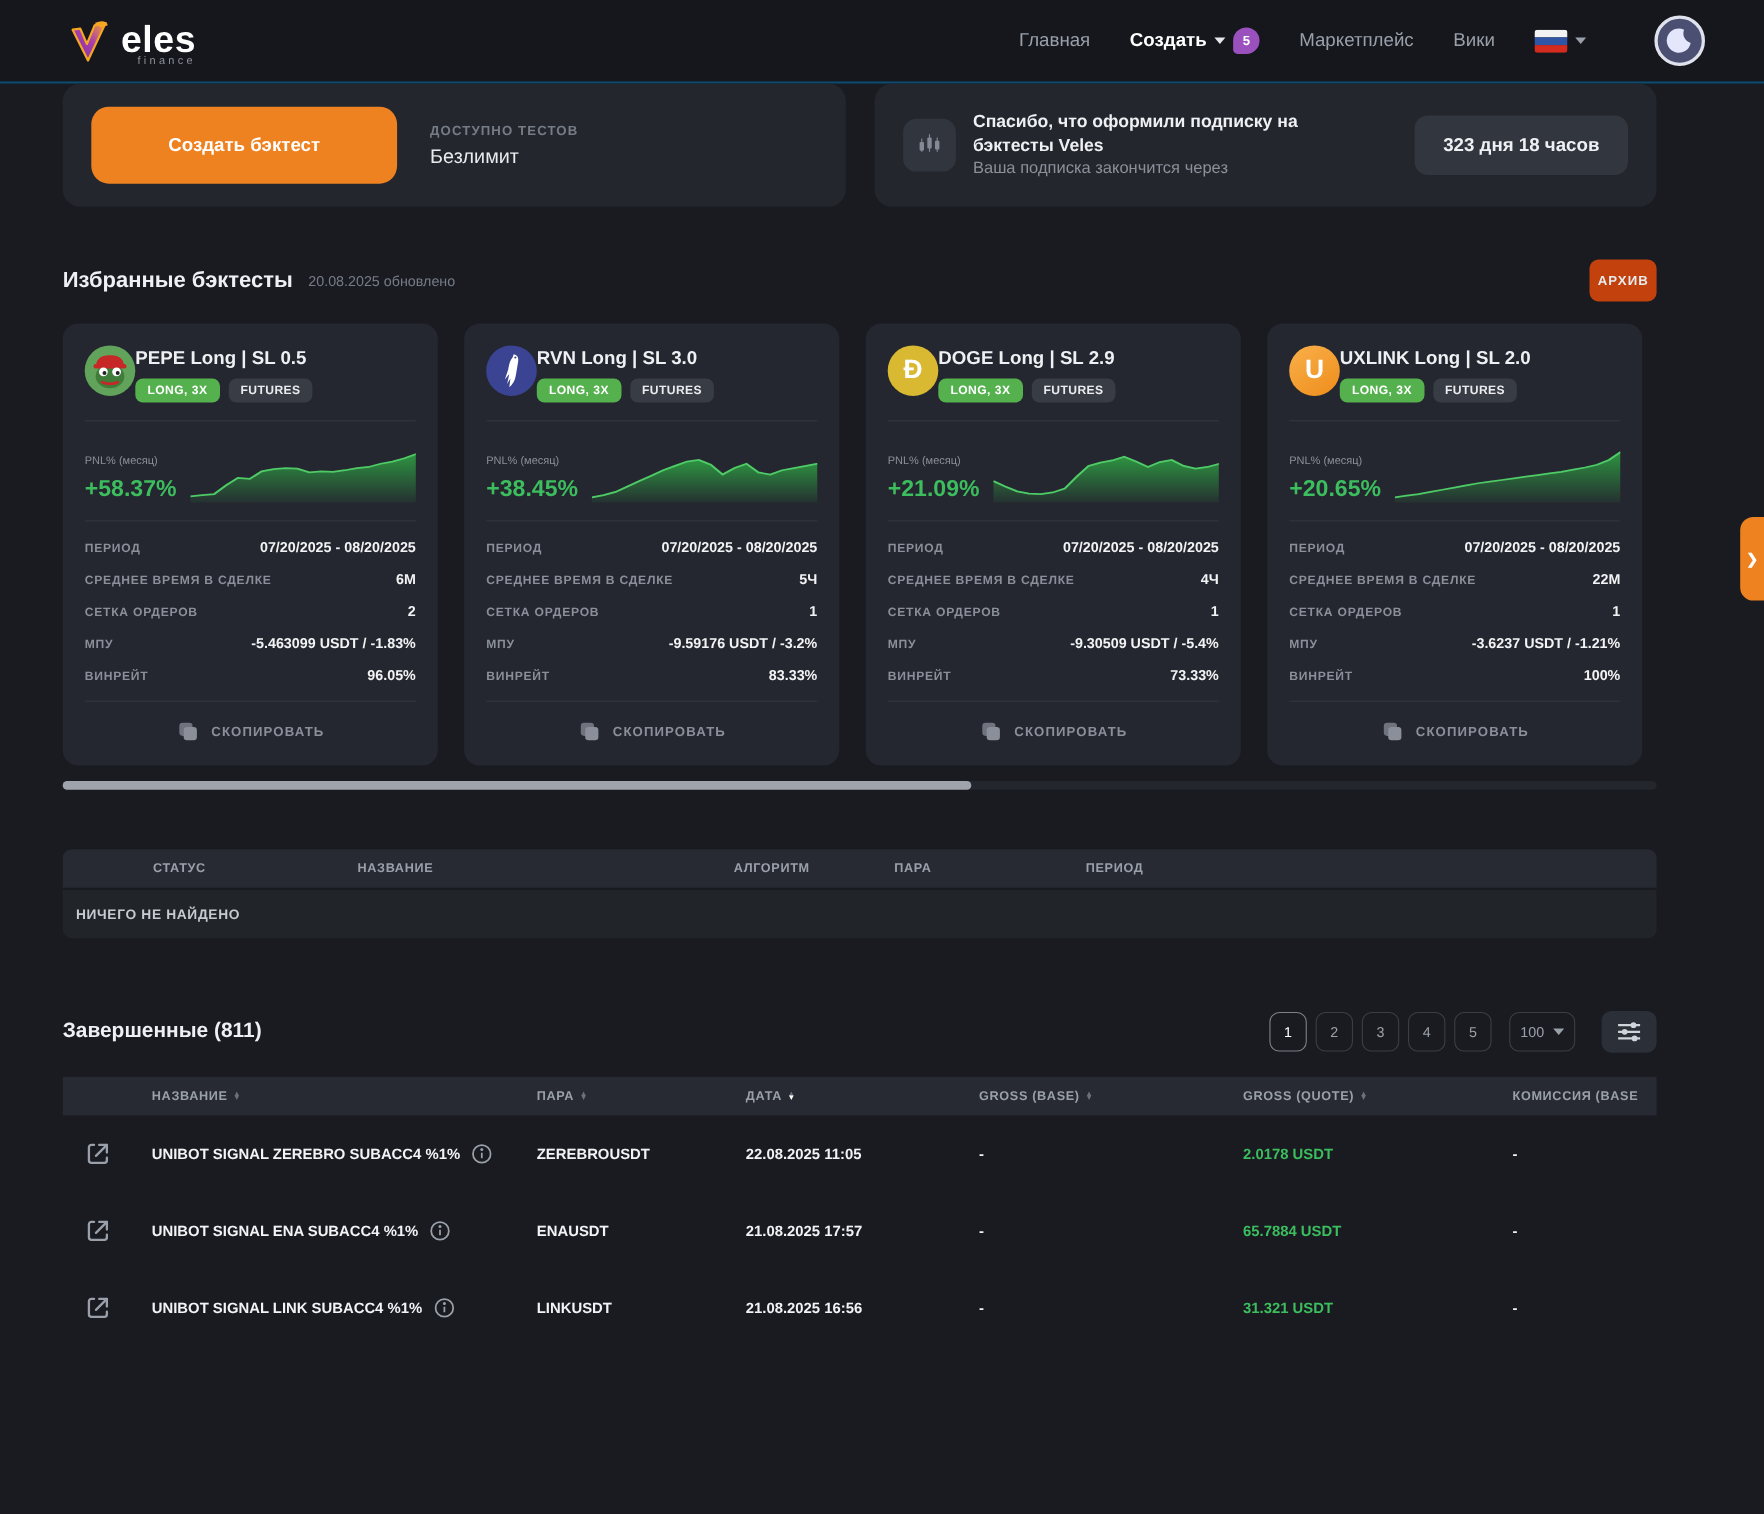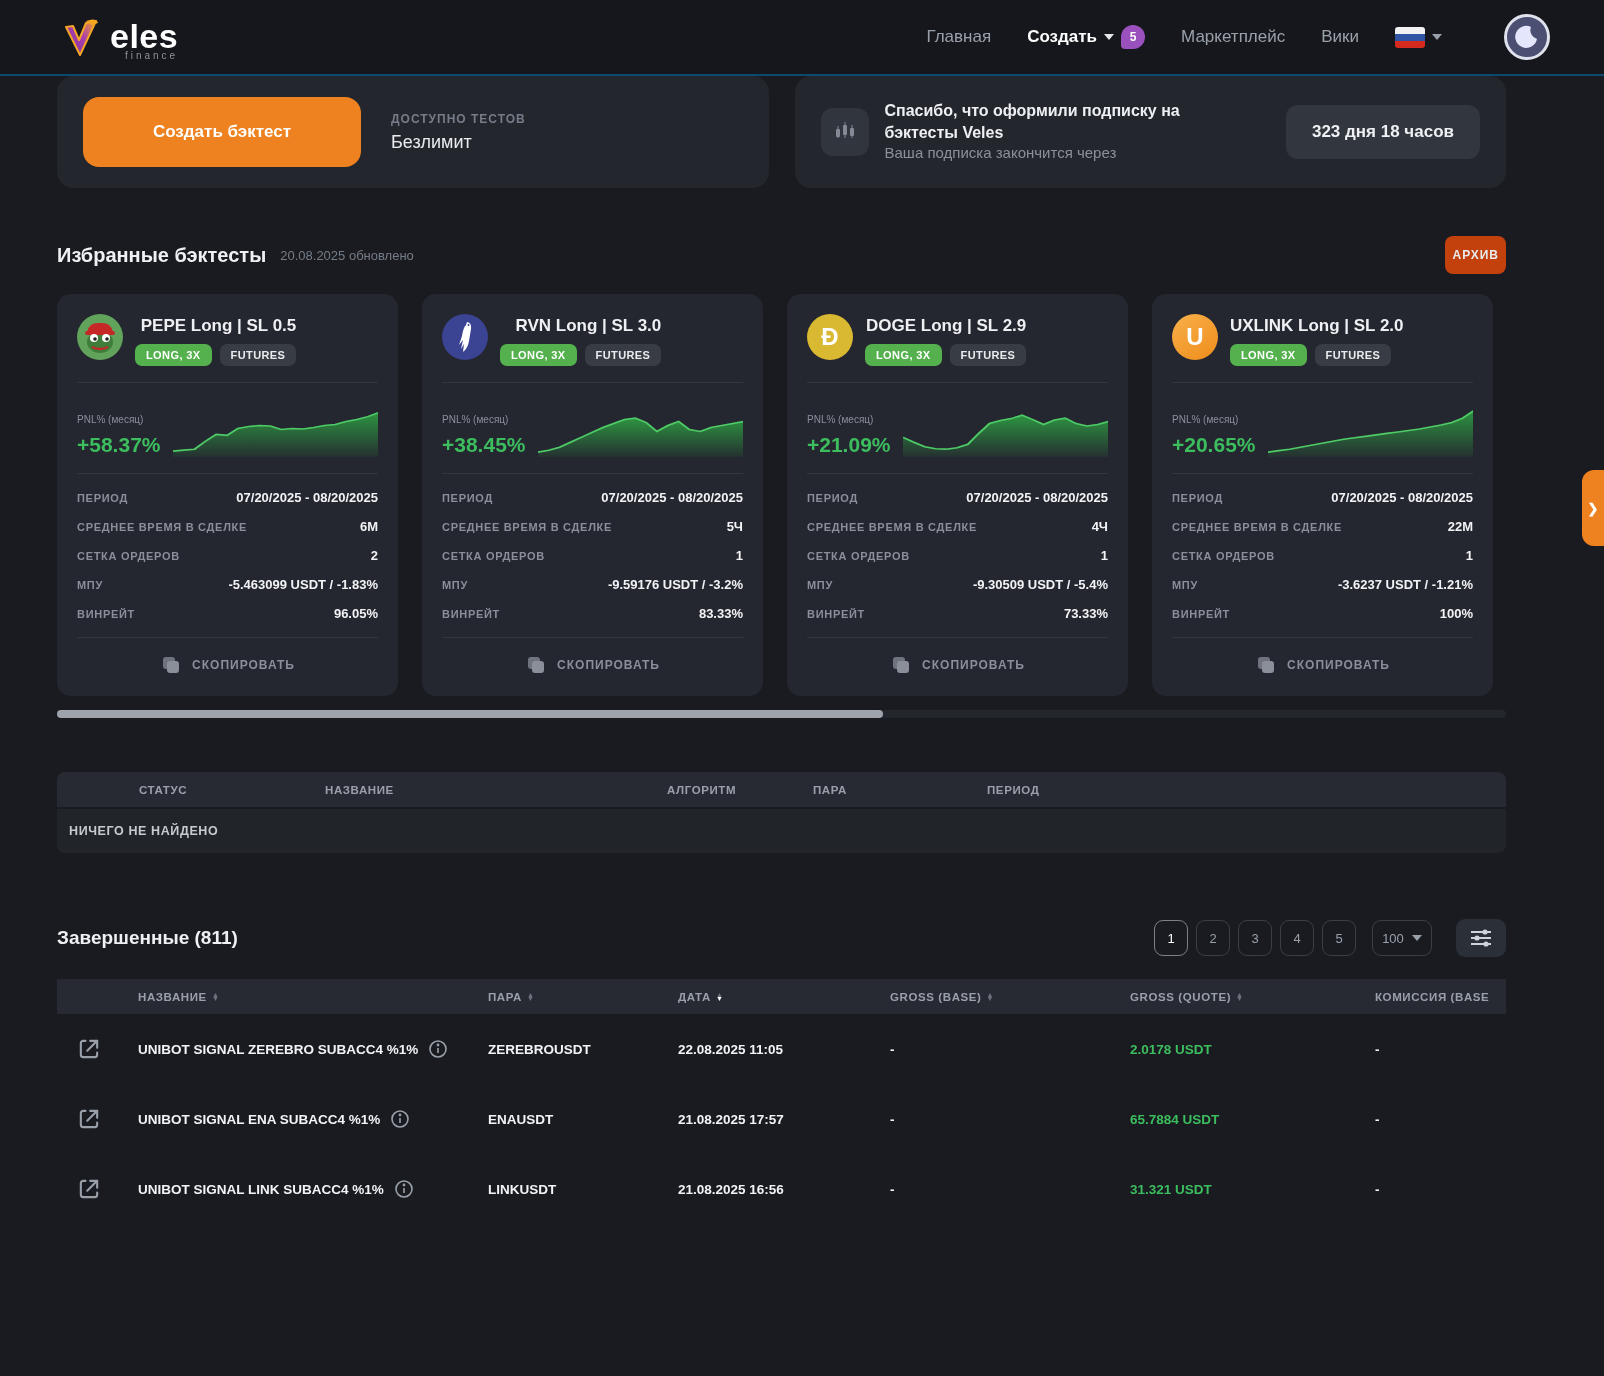--- a/index.html
+++ b/index.html
@@ -46,21 +46,21 @@
   .sub-sub { font-size:15px; color:#8b909a; }
   .sub-remaining { margin-left:auto; background:#32363e; border-radius:12px; padding:17px 26px; font-size:17px; font-weight:bold; cursor:pointer; }
   
   .fav-header { display:flex; align-items:center; margin-top:48px; }
   .fav-title { font-size:20px; font-weight:bold; }
   .fav-updated { font-size:13px; color:#767c87; margin-left:14px; }
   .archive-btn { margin-left:auto; background:#c2410c; border:none; color:#e9ebee; font-weight:bold; font-size:12px;
     letter-spacing:1px; padding:12px 7px; border-radius:8px; cursor:pointer; font-family:"Liberation Sans",sans-serif;text-align:center; }
   .cards { display:flex; gap:24px; margin-top:20px; margin-right:13px; }
   .card { flex:1; background:#24272f; border-radius:14px; padding:20px 20px 14px; }
-  .card-head { display:flex; gap:12px; align-items:flex-start;text-align:right; }
+  .card-head { display:flex; gap:0; align-items:flex-start; }
   .avatar { width:46px; height:46px; border-radius:50%; flex:none; display:flex; align-items:center; justify-content:center;
     font-weight:bold; font-size:24px; color:#fff; }
   .avatar.doge { background:#d9b832; }
   .avatar.uxlink { background:linear-gradient(145deg,#f9b04a,#ee8d1b); }
   .card-title { font-size:17px; font-weight:bold; margin-top:2px; }
   .badges { display:flex; gap:8px; margin-top:8px; }
   .badge { font-size:11px; font-weight:bold; padding:5px 11px; border-radius:7px; letter-spacing:0.4px; }
   .badge.green { background:#55b14e; color:#fff; }
   .badge.dark { background:#383c44; color:#e9ebee; }
   .divider { height:1px; background:#32363e; margin:16px 0; }

